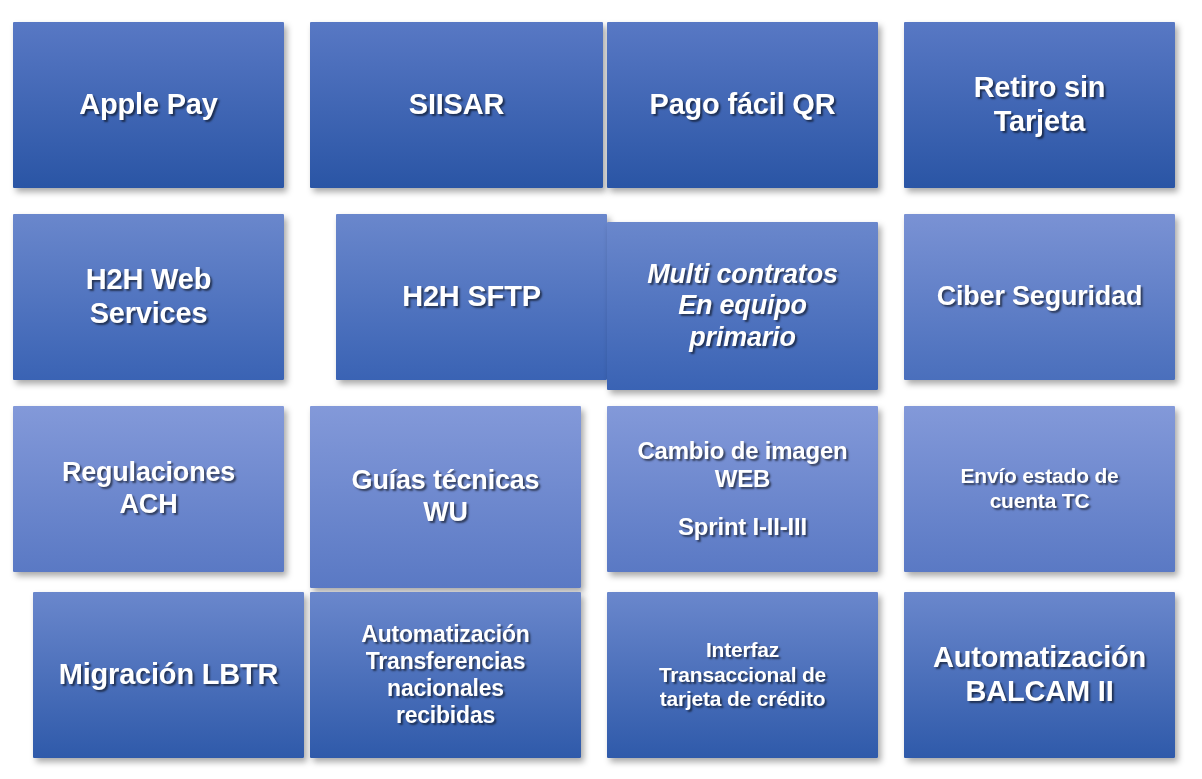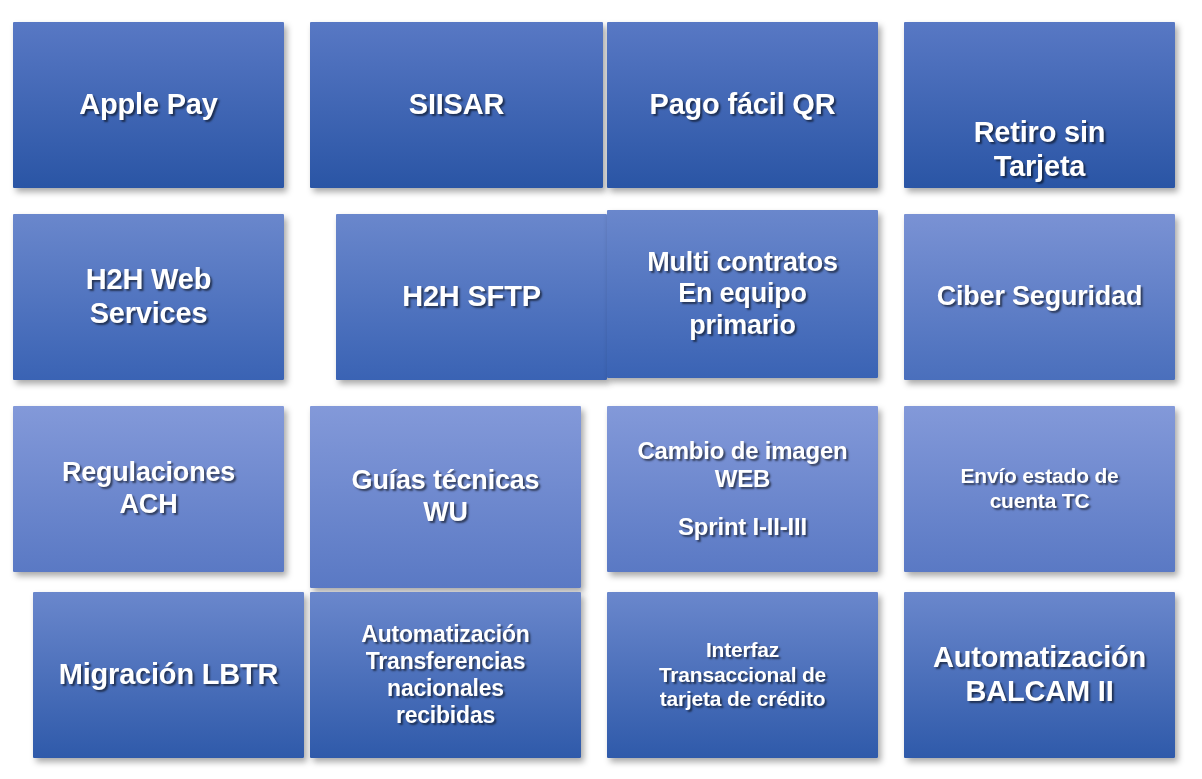--- a/index.html
+++ b/index.html
@@ -71,36 +71,36 @@
     <div class="tile" style="left: 310px; top: 22px; width: 293px; height: 166px; background: linear-gradient(rgb(88, 120, 196) 0%, rgb(42, 85, 165) 100%);">
       <span class="tile-label fs-xl">
         <span class="para"><span>SIISAR</span></span>
       </span>
     </div>
     <div class="tile" style="left: 607px; top: 22px; width: 271px; height: 166px; background: linear-gradient(rgb(88, 120, 196) 0%, rgb(42, 85, 165) 100%);">
       <span class="tile-label fs-xl">
         <span class="para"><span>Pago fácil QR</span></span>
       </span>
     </div>
-    <div class="tile" style="left: 904px; top: 22px; width: 271px; height: 166px; background: linear-gradient(rgb(88, 120, 196) 0%, rgb(42, 85, 165) 100%); align-items: flex-end;">
+    <div class="tile" style="left: 904px; top: 22px; width: 271px; height: 166px; background: linear-gradient(rgb(88, 120, 196) 0%, rgb(42, 85, 165) 100%);">
       <span class="tile-label fs-xl">
         <span class="para"><span>Retiro sin</span><br><span>Tarjeta</span></span>
       </span>
     </div>
     <div class="tile" style="left: 13px; top: 214px; width: 271px; height: 166px; background: linear-gradient(rgb(106, 135, 204) 0%, rgb(58, 99, 180) 100%);">
       <span class="tile-label fs-xl">
         <span class="para"><span>H2H Web</span><br><span>Services</span></span>
       </span>
     </div>
     <div class="tile" style="left: 310px; top: 214px; width: 271px; height: 166px; background: linear-gradient(rgb(106, 135, 204) 0%, rgb(58, 99, 180) 100%); margin-left: 26px;">
       <span class="tile-label fs-xl">
         <span class="para"><span>H2H SFTP</span></span>
       </span>
     </div>
-    <div class="tile" style="left: 607px; top: 210px; width: 271px; height: 168px; background: linear-gradient(rgb(106, 135, 204) 0%, rgb(58, 99, 180) 100%);">
+    <div class="tile" style="left: 607px; top: 222px; width: 271px; height: 168px; background: linear-gradient(rgb(106, 135, 204) 0%, rgb(58, 99, 180) 100%); font-style: italic;">
       <span class="tile-label fs-lg">
         <span class="para"><span>Multi contratos</span><br><span>En equipo</span><br><span>primario</span></span>
       </span>
     </div>
     <div class="tile" style="left: 904px; top: 214px; width: 271px; height: 166px; background: linear-gradient(rgb(122, 146, 212) 0%, rgb(74, 111, 188) 100%); justify-content: center;">
       <span class="tile-label fs-lg">
         <span class="para"><span>Ciber Seguridad</span></span>
       </span>
     </div>
     <div class="tile" style="left: 13px; top: 406px; width: 271px; height: 166px; background: linear-gradient(rgb(131, 153, 217) 0%, rgb(90, 121, 196) 100%);">

